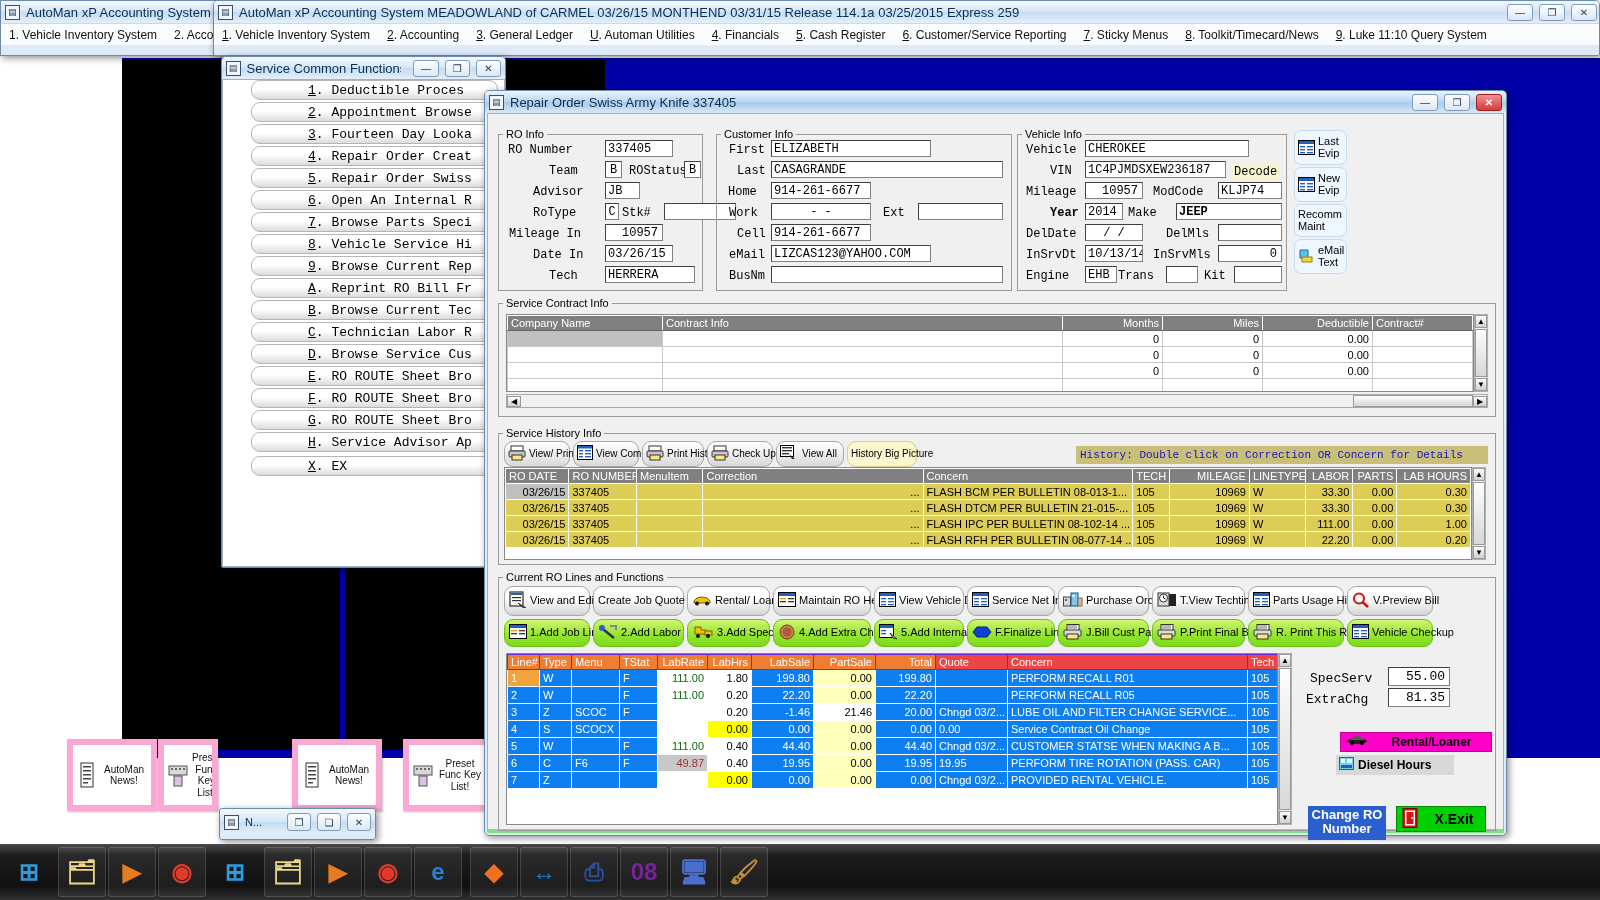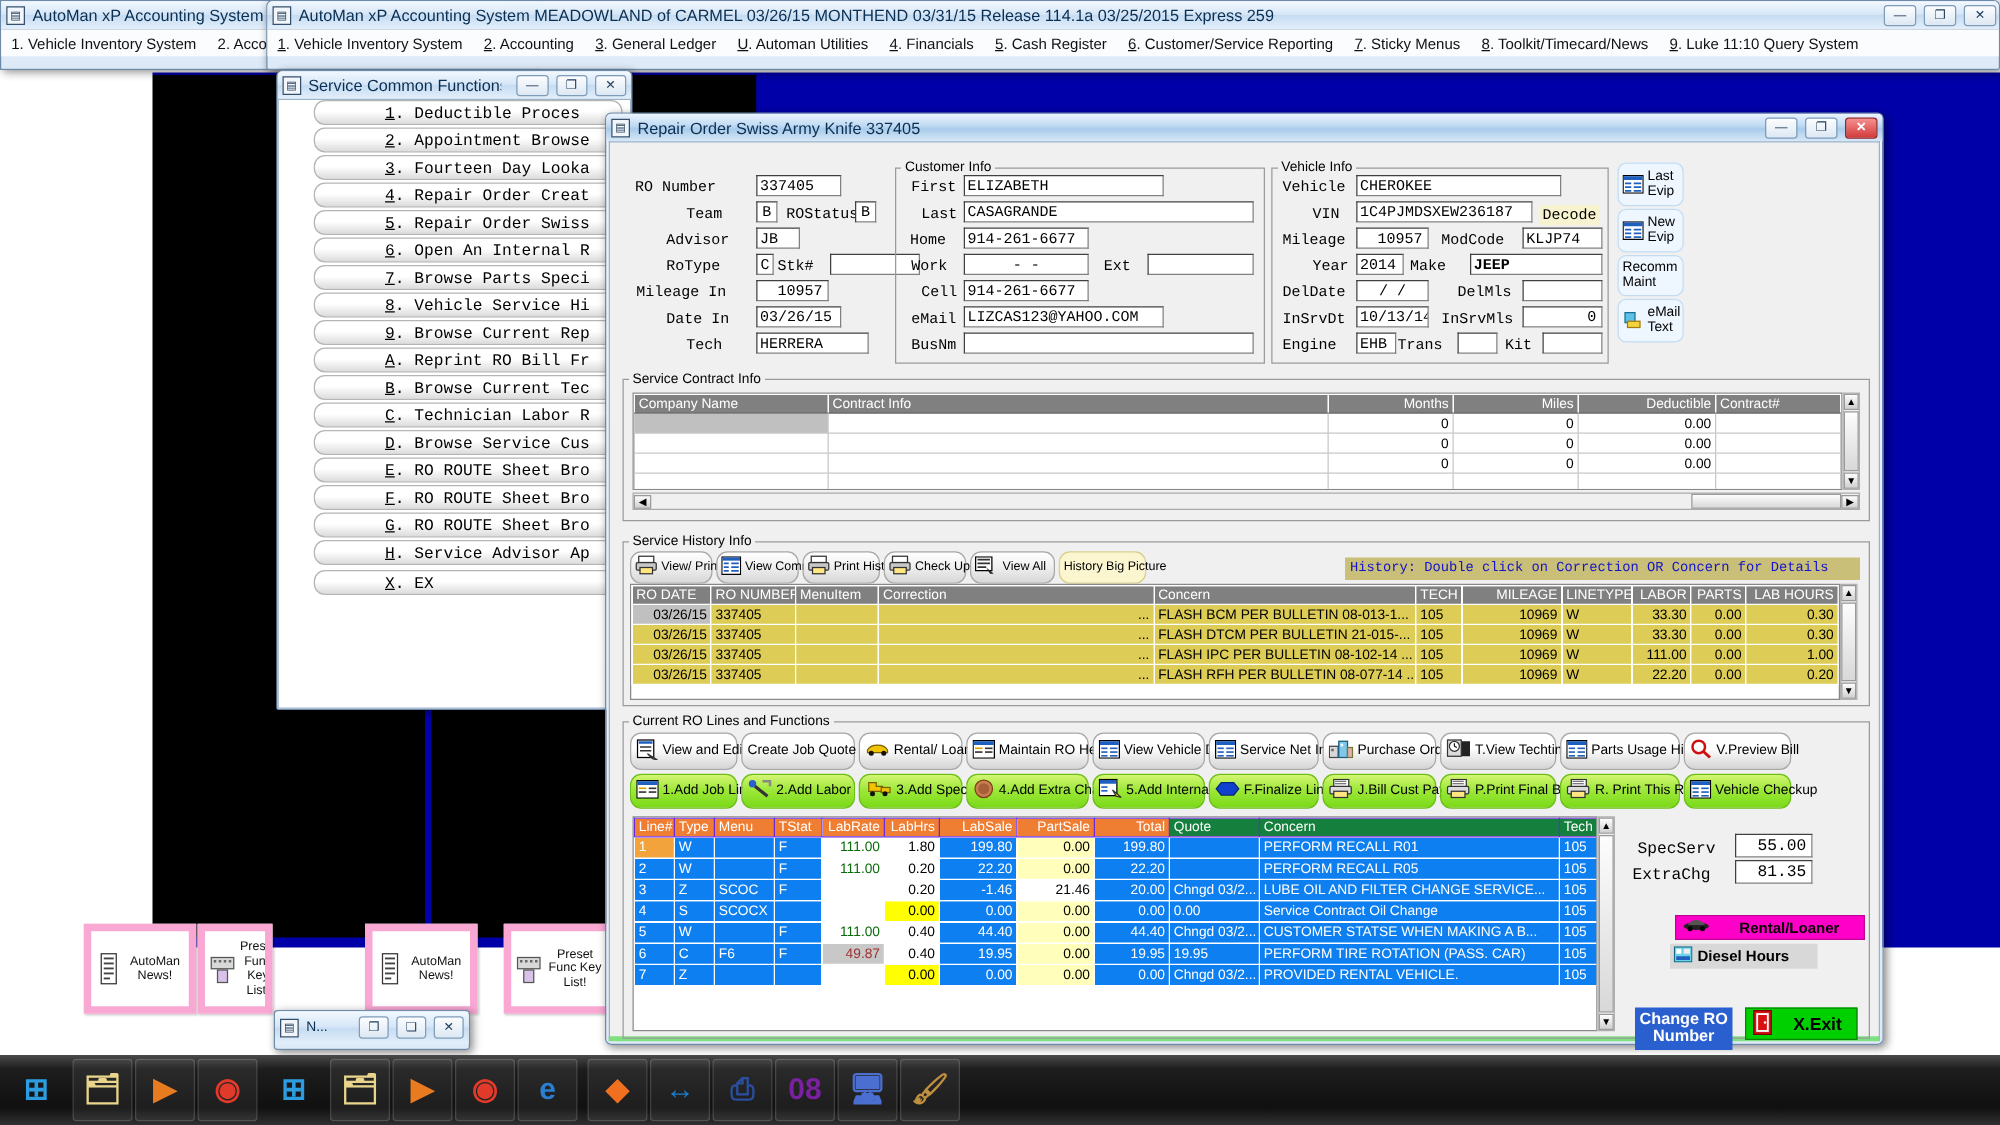--- a/index.html
+++ b/index.html
@@ -158,21 +158,21 @@
   table.ht td.r { text-align:right; }
   table.ht td.sel { background:#c0c0c0; }
 
   
   table.lt { border-collapse:collapse; width:100%; font-size:11px; table-layout:fixed; }
   table.lt th {
     color:#fff; font-weight:normal; text-align:left; padding:1px 3px;
     border:1px solid #6d28d9; white-space:nowrap; overflow:hidden;
   }
   table.lt th.org { background:#ef7d32; }
-  table.lt th.grn { background:#15803d; }
+  table.lt th.grn { background:#ef4444; }
   table.lt th.r { text-align:right; }
   table.lt td {
     padding:1px 3px; border:1px solid #fff; white-space:nowrap; overflow:hidden;
     height:17px; font-size:11px;
   }
   .cb { background:#0d7ff0; color:#fff; }
   .cw { background:#fff; color:#000; }
   .cy { background:#ffffbb; color:#000; }
   .cyy{ background:#ffff00; color:#000; }
   .cg { background:#c8c8c8; color:#a03030; }
@@ -427,20 +427,23 @@
     <span class="tb-ico">▤</span>
     <span class="title-text">Repair Order Swiss Army Knife 337405</span>
     <span class="tb-spacer"></span>
     <span class="wbtn">—</span>
     <span class="wbtn">❐</span>
     <span class="wbtn close">✕</span>
   </div>
 
   <div id="ro-body">
 
+    <fieldset class="grp" style="left:10px; top:14px; width:205px; height:163px;">
+      <legend>RO Info</legend>
+    </fieldset>
     <div class="lbl" style="left:20px; top:29px;">RO Number</div>
     <div class="fld" style="left:117px; top:26px; width:68px; height:17px;">337405</div>
 
     <div class="lbl" style="left:61px; top:50px;">Team</div>
     <div class="fld c" style="left:117px; top:47px; width:17px; height:17px;">B</div>
     <div class="lbl" style="left:141px; top:50px;">ROStatus</div>
     <div class="fld c" style="left:196px; top:47px; width:17px; height:17px;">B</div>
 
     <div class="lbl" style="left:45px; top:71px;">Advisor</div>
     <div class="fld" style="left:117px; top:68px; width:35px; height:17px;">JB</div>
@@ -493,21 +496,21 @@
 
     <div class="lbl" style="left:562px; top:50px;">VIN</div>
     <div class="fld" style="left:597px; top:47px; width:141px; height:17px;">1C4PJMDSXEW236187</div>
     <div class="lbl" style="left:743px; top:50px; background:#f7f2cf; padding:1px 3px; color:#000;">Decode</div>
 
     <div class="lbl" style="left:538px; top:71px;">Mileage</div>
     <div class="fld r" style="left:597px; top:68px; width:58px; height:17px;">10957</div>
     <div class="lbl" style="left:665px; top:71px;">ModCode</div>
     <div class="fld" style="left:730px; top:68px; width:64px; height:17px;">KLJP74</div>
 
-    <div class="lbl" style="left:562px; top:92px;">Year</div>
+    <div class="lbl" style="left:562px; top:92px;font-weight:bold;">Year</div>
     <div class="fld" style="left:597px; top:89px; width:38px; height:17px;">2014</div>
     <div class="lbl" style="left:640px; top:92px;">Make</div>
     <div class="fld" style="left:688px; top:89px; width:106px; height:17px;font-weight:bold;">JEEP</div>
 
     <div class="lbl" style="left:538px; top:113px;">DelDate</div>
     <div class="fld c" style="left:597px; top:110px; width:58px; height:17px;">  /  /</div>
     <div class="lbl" style="left:678px; top:113px;">DelMls</div>
     <div class="fld r" style="left:730px; top:110px; width:64px; height:17px;"></div>
 
     <div class="lbl" style="left:538px; top:134px;">InSrvDt</div>

